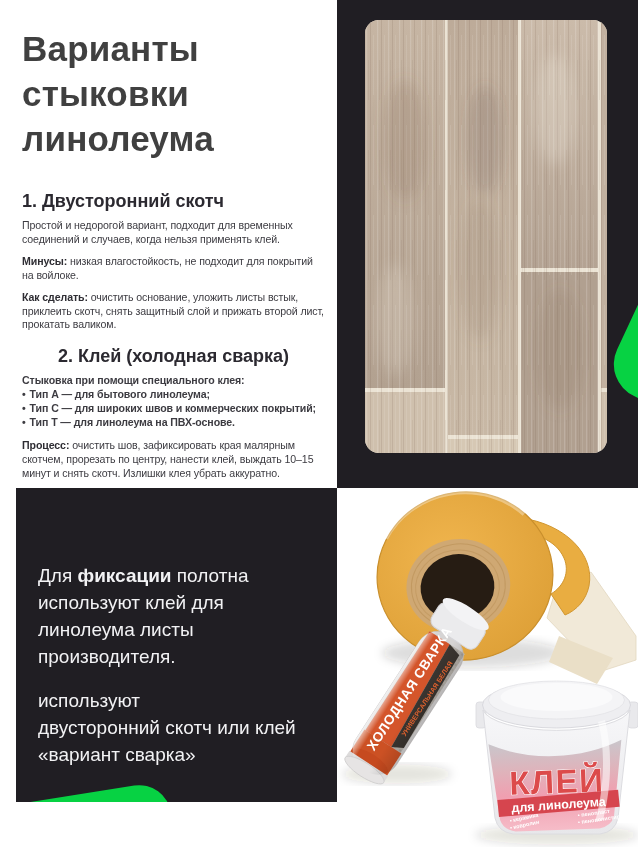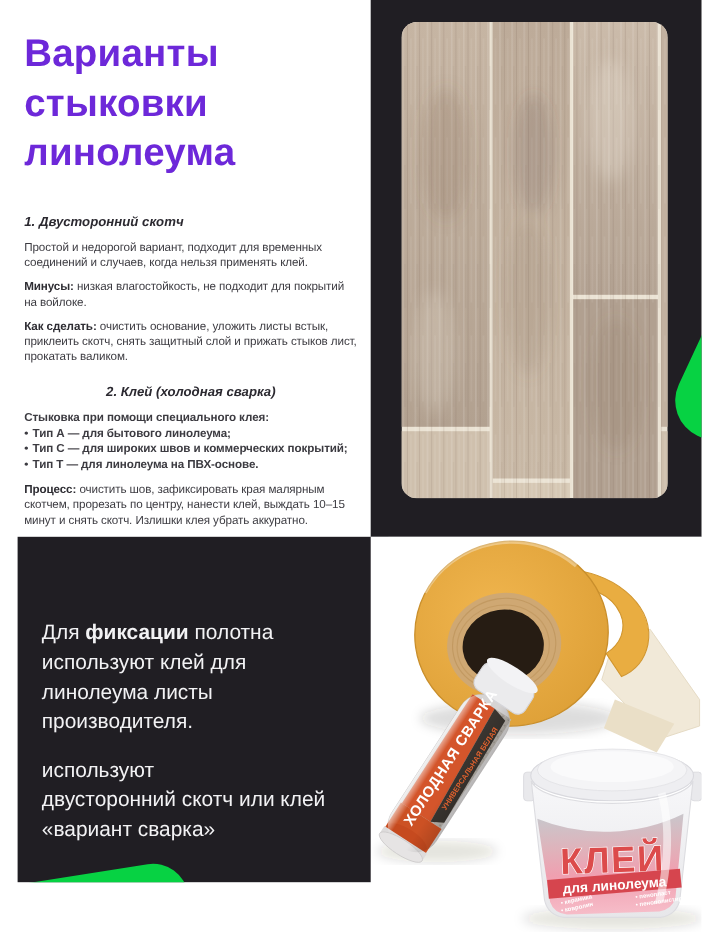--- a/index.html
+++ b/index.html
@@ -7,22 +7,22 @@
         font-family:"Liberation Sans",sans-serif;background:#fff;}
   .panel{position:absolute;overflow:hidden;}
   #panel-tl{left:0;top:0;width:337px;height:488px;background:#fff;}
   #panel-tr{left:337px;top:0;width:301px;height:488px;background:#201e23;}
   #panel-bl{left:16px;top:488px;width:337px;height:314px;background:#201e23;}
   #panel-br{left:337px;top:488px;width:301px;height:362px;background:#fff;}
 
   
   #panel-tl .inner{padding:26px 12px 0 22px;}
   h1.title{margin:0 0 30px 0;font-size:35px;line-height:45px;font-weight:800;
-           color:#6d28d9;letter-spacing:.2px;}
-  h2.sec{margin:0 0 8px 0;font-size:12px;line-height:20px;font-weight:800;color:#2b2930;font-style:italic;}
+           color:#404040;letter-spacing:.2px;}
+  h2.sec{margin:0 0 8px 0;font-size:18px;line-height:20px;font-weight:800;color:#2b2930;}
   h2.sec.second{margin-top:14px;text-align:center;}
   .body-txt{margin:0 0 8px 0;font-size:10.6px;line-height:13.9px;color:#3c3b41;
             letter-spacing:-.1px;max-width:306px;}
   .body-txt b{color:#2e2d33;}
   .blist{margin:0 0 9px 0;max-width:306px;font-weight:bold;}
   .blist .row{font-size:10.6px;line-height:13.9px;color:#3c3b41;letter-spacing:-.1px;}
   .blist .row .mk{margin-right:4px;}
 
   
   #panel-bl .inner{padding:74px 10px 0 22px;}
@@ -50,21 +50,21 @@
     <div class="inner">
       <h1 class="title">
         <div>Варианты</div>
         <div>стыковки</div>
         <div>линолеума</div>
       </h1>
 
       <h2 class="sec">1. Двусторонний скотч</h2>
       <p class="body-txt">Простой и недорогой вариант, подходит для временных соединений и случаев, когда нельзя применять клей.</p>
       <p class="body-txt"><b>Минусы:</b><span> низкая влагостойкость, не подходит для покрытий на войлоке.</span></p>
-      <p class="body-txt"><b>Как сделать:</b><span> очистить основание, уложить листы встык, приклеить скотч, снять защитный слой и прижать стыков лист, прокатать валиком.</span></p>
+      <p class="body-txt"><b>Как сделать:</b><span> очистить основание, уложить листы встык, приклеить скотч, снять защитный слой и прижать второй лист, прокатать валиком.</span></p>
 
       <h2 class="sec second">2. Клей (холодная сварка)</h2>
       <div class="blist">
         <div class="row">Стыковка при помощи специального клея:</div>
         <div class="row"><span class="mk">•</span><span>Тип А — для </span><b>бытового</b><span> линолеума;</span></div>
         <div class="row"><span class="mk">•</span><span>Тип С — для широких швов и </span><b>коммерческих покрытий</b><span>;</span></div>
         <div class="row"><span class="mk">•</span><span>Тип Т — для линолеума на </span><b>ПВХ-основе</b><span>.</span></div>
       </div>
       <p class="body-txt"><b>Процесс:</b><span> очистить шов, зафиксировать края малярным скотчем, прорезать по центру, нанести клей, выждать 10–15 минут и снять скотч. Излишки клея убрать аккуратно.</span></p>
     </div>

